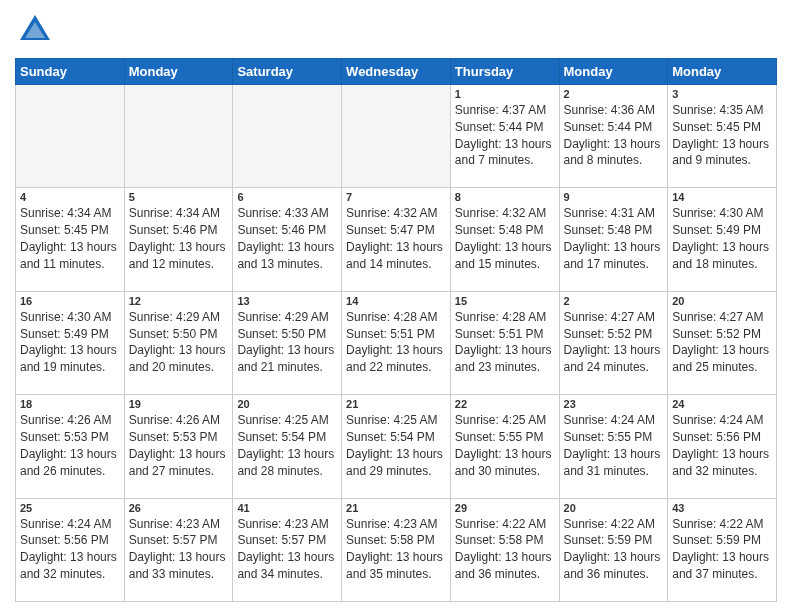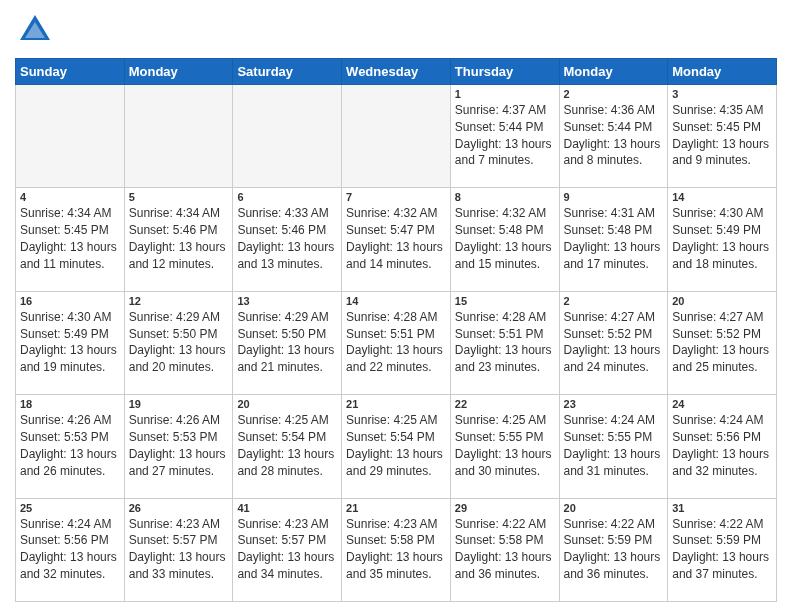--- a/index.html
+++ b/index.html
@@ -261,19 +261,19 @@
           </td>
           <td>
             <div class="day-number">29</div>
             <div class="day-info">Sunrise: 4:22 AM<br>Sunset: 5:58 PM<br>Daylight: 13 hours<br>and 36 minutes.</div>
           </td>
           <td>
             <div class="day-number">20</div>
             <div class="day-info">Sunrise: 4:22 AM<br>Sunset: 5:59 PM<br>Daylight: 13 hours<br>and 36 minutes.</div>
           </td>
           <td>
-            <div class="day-number">31</div>
+            <div class="day-number">43</div>
             <div class="day-info">Sunrise: 4:22 AM<br>Sunset: 5:59 PM<br>Daylight: 13 hours<br>and 37 minutes.</div>
           </td>
         </tr>
       </tbody>
   </table>
 </div>
 
 </body></html>

